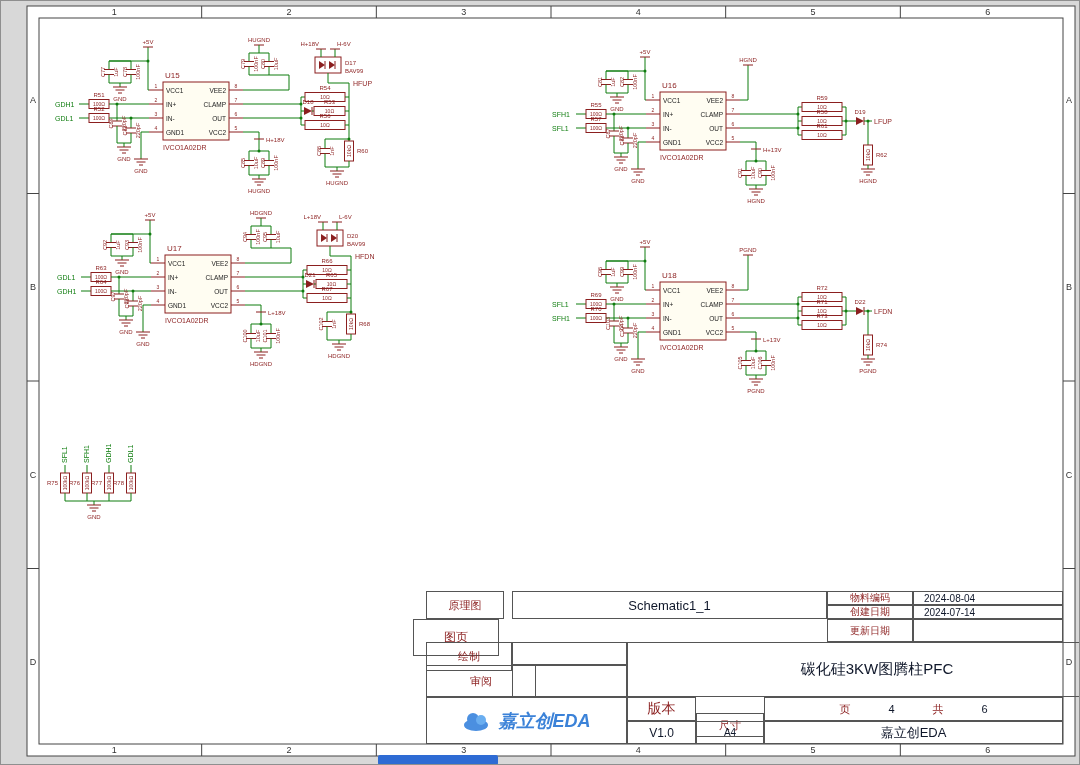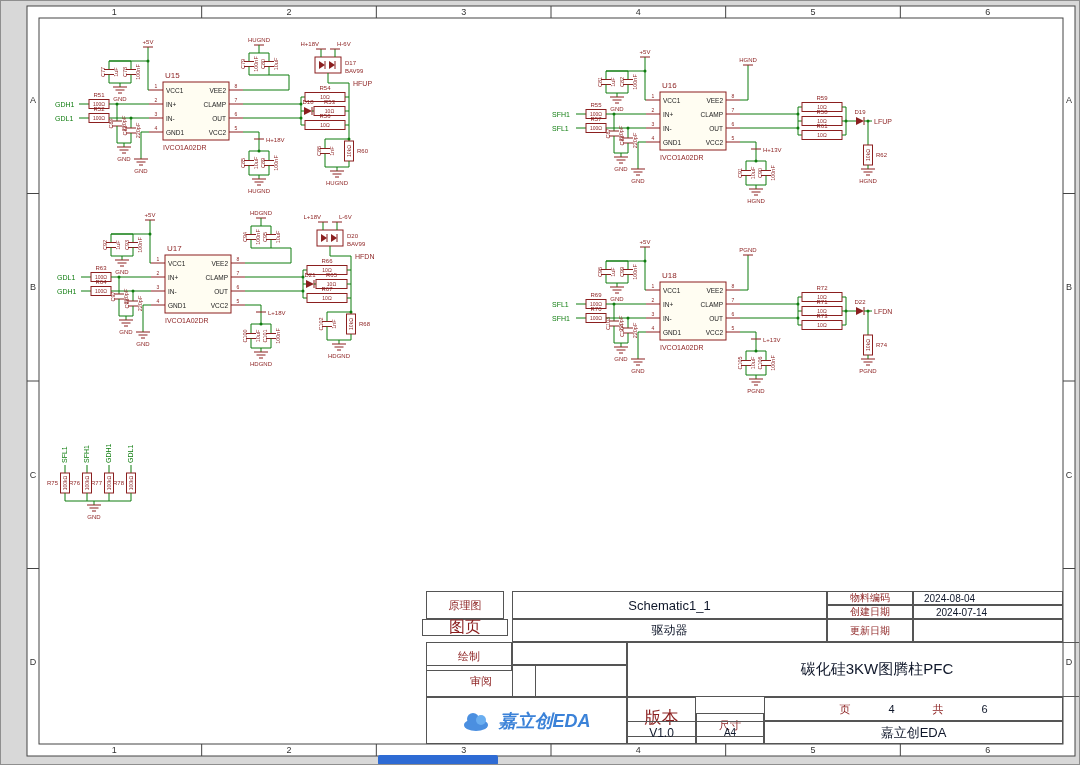--- a/index.html
+++ b/index.html
@@ -836,45 +836,44 @@
   </svg>
 
 
 <div id="titleblock">
 
   <div class="cell c-center lab" style="left:425px;top:590px;width:78px;height:28px;font-size:11px">原理图</div>
   <div class="cell c-center val" style="left:511px;top:590px;width:315px;height:28px;font-size:13px">Schematic1_1</div>
   <div class="cell c-center lab" style="left:826px;top:590px;width:86px;height:14px;font-size:10px">物料编码</div>
   <div class="cell val" style="left:912px;top:590px;width:150px;height:14px;font-size:10px;padding-left:10px">2024-08-04</div>
   <div class="cell c-center lab" style="left:826px;top:604px;width:86px;height:14px;font-size:10px">创建日期</div>
-  <div class="cell val" style="left:912px;top:604px;width:150px;height:14px;font-size:10px;padding-left:22px">2024-07-14</div>
-
-  <div class="cell c-center lab" style="left:421px;top:618px;width:86px;height:17px;font-size:16px">图页</div>
-  <div class="cell c-center val" style="left:511px;top:618px;width:315px;height:23px;font-size:12px">驱动器</div>
+  <div class="cell val" style="left:912px;top:604px;width:150px;height:14px;font-size:10px;padding-left:10px">2024-07-14</div>
+
+  <div class="cell c-center lab" style="left:412px;top:618px;width:86px;height:37px;font-size:12px">图页</div>
   <div class="cell c-center lab" style="left:826px;top:618px;width:86px;height:23px;font-size:10px">更新日期</div>
   <div class="cell val" style="left:912px;top:618px;width:150px;height:23px;font-size:10px;padding-left:10px"></div>
 
   <div class="cell c-center lab" style="left:425px;top:641px;width:86px;height:29px;font-size:11px">绘制</div>
   <div class="cell" style="left:511px;top:641px;width:115px;height:23px"></div>
   <div class="cell c-center lab" style="left:425px;top:664px;width:110px;height:32px;font-size:11px">审阅</div>
   <div class="cell" style="left:511px;top:664px;width:115px;height:32px"></div>
   <div class="cell c-center val" style="left:626px;top:641px;width:500px;height:55px;font-size:15px">碳化硅3KW图腾柱PFC</div>
 
   <div class="cell" style="left:425px;top:696px;width:201px;height:47px">
     <div id="logo-wrap">
       <svg width="30" height="22" viewBox="0 0 30 22">
         <ellipse cx="14" cy="15" rx="12" ry="6" fill="#4b8fe0"></ellipse>
         <circle cx="11" cy="9" r="6" fill="#4b8fe0"></circle>
         <circle cx="19" cy="10" r="5" fill="#6aaef0"></circle>
       </svg>
       <span id="logo-text">嘉立创EDA</span>
     </div>
   </div>
 
-  <div class="cell c-center lab" style="left:626px;top:696px;width:69px;height:40px;font-size:17px">版本</div>
+  <div class="cell c-center lab" style="left:626px;top:696px;width:69px;height:24px;font-size:14px">版本</div>
   <div class="cell c-center lab" style="left:695px;top:712px;width:68px;height:24px;font-size:11px">尺寸</div>
   <div class="cell c-center" style="left:763px;top:696px;width:299px;height:24px;font-size:11px;gap:38px">
     <span class="lab">页</span>
     <span class="val">4</span>
     <span class="lab">共</span>
     <span class="val">6</span>
   </div>
   <div class="cell c-center val" style="left:626px;top:720px;width:69px;height:23px;font-size:12px">V1.0</div>
   <div class="cell c-center val" style="left:695px;top:720px;width:68px;height:23px;font-size:10px">A4</div>
   <div class="cell c-center val" style="left:763px;top:720px;width:299px;height:23px;font-size:13px">嘉立创EDA</div>

